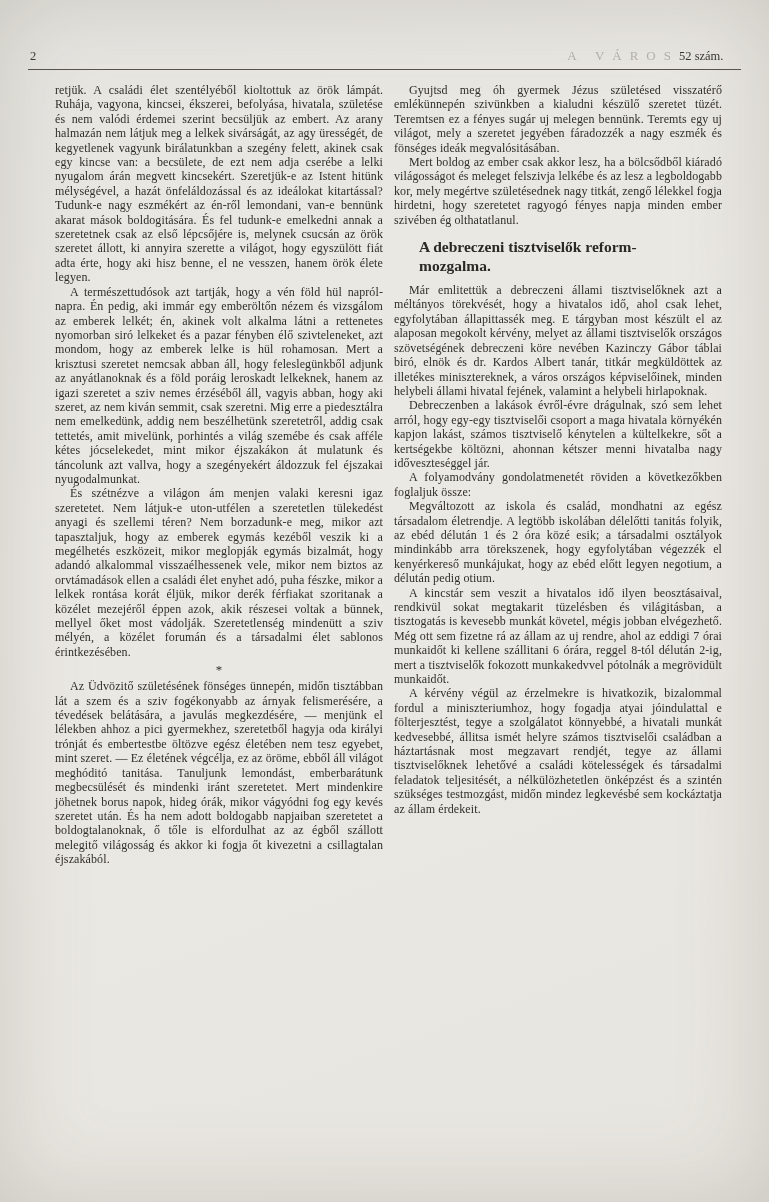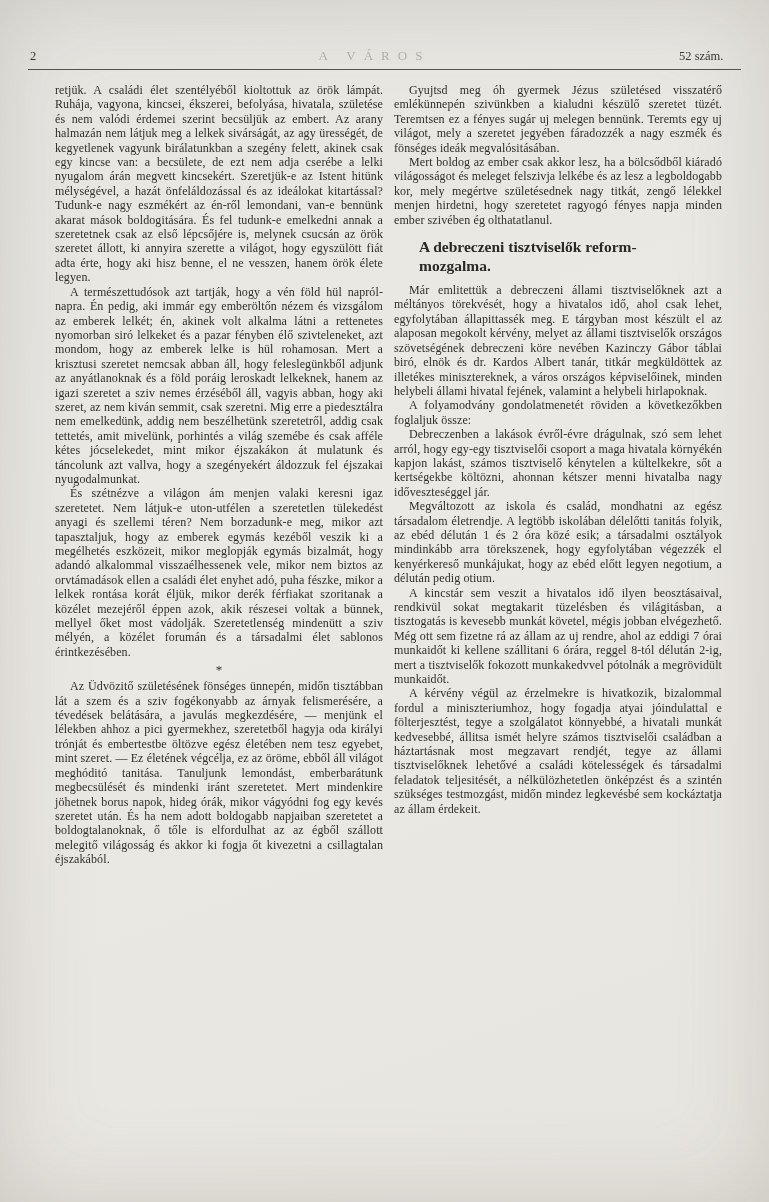--- a/index.html
+++ b/index.html
@@ -24,21 +24,21 @@
     align-items: baseline;
     padding: 48px 30px 5px 30px;
     font-size: 12.5px;
   }
   .pagenum {
     min-width: 40px;
     color: #3a3833;
   }
   .masthead {
     flex: 1;
-    text-align: center;
+    text-align: right;
     letter-spacing: 8px;
     font-size: 13px;
     color: rgba(90, 88, 80, 0.38);
   }
   .issue {
     min-width: 60px;
     text-align: left;
     color: #3a3833;
   }
   .rule {
@@ -100,25 +100,25 @@
     <section class="col">
       <p class="para no-indent">retjük. A családi élet szentélyéből kioltottuk az örök lámpát. Ruhája, vagyona, kincsei, ékszerei, befolyása, hivatala, születése és nem valódi érdemei szerint becsüljük az embert. Az arany halmazán nem látjuk meg a lelkek sivárságát, az agy ürességét, de kegyetlenek vagyunk birálatunkban a szegény felett, akinek csak egy kincse van: a becsülete, de ezt nem adja cserébe a lelki nyugalom árán megvett kincsekért. Szeretjük-e az Istent hitünk mélységével, a hazát önfeláldozással és az ideálokat kitartással? Tudunk-e nagy eszmékért az én-ről lemondani, van-e bennünk akarat mások boldogitására. És fel tudunk-e emelkedni annak a szeretetnek csak az első lépcsőjére is, melynek csucsán az örök szeretet állott, ki annyira szerette a világot, hogy egyszülött fiát adta érte, hogy aki hisz benne, el ne vesszen, hanem örök élete legyen.</p>
       <p class="para">A természettudósok azt tartják, hogy a vén föld hül napról-napra. Én pedig, aki immár egy emberöltőn nézem és vizsgálom az emberek lelkét; én, akinek volt alkalma látni a rettenetes nyomorban siró lelkeket és a pazar fényben élő szivteleneket, azt mondom, hogy az emberek lelke is hül rohamosan. Mert a krisztusi szeretet nemcsak abban áll, hogy feleslegünkből adjunk az anyátlanoknak és a föld poráig leroskadt lelkeknek, hanem az igazi szeretet a sziv nemes érzéséből áll, vagyis abban, hogy aki szeret, az nem kiván semmit, csak szeretni. Mig erre a piedesztálra nem emelkedünk, addig nem beszélhetünk szeretetről, addig csak tettetés, amit mivelünk, porhintés a világ szemébe és csak afféle kétes jócselekedet, mint mikor éjszakákon át mulatunk és táncolunk azt vallva, hogy a szegényekért áldozzuk fel éjszakai nyugodalmunkat.</p>
       <p class="para">És szétnézve a világon ám menjen valaki keresni igaz szeretetet. Nem látjuk-e uton-utfélen a szeretetlen tülekedést anyagi és szellemi téren? Nem borzadunk-e meg, mikor azt tapasztaljuk, hogy az emberek egymás kezéből veszik ki a megélhetés eszközeit, mikor meglopják egymás bizalmát, hogy adandó alkalommal visszaélhessenek vele, mikor nem biztos az orvtámadások ellen a családi élet enyhet adó, puha fészke, mikor a lelkek rontása korát éljük, mikor derék férfiakat szoritanak a közélet mezejéről éppen azok, akik részesei voltak a bünnek, mellyel őket most vádolják. Szeretetlenség mindenütt a sziv mélyén, a közélet forumán és a társadalmi élet sablonos érintkezésében.</p>
       <div class="separator">*</div>
       <p class="para">Az Üdvözitő születésének fönséges ünnepén, midőn tisztábban lát a szem és a sziv fogékonyabb az árnyak felismerésére, a tévedések belátására, a javulás megkezdésére, — menjünk el lélekben ahhoz a pici gyermekhez, szeretetből hagyja oda királyi trónját és embertestbe öltözve egész életében nem tesz egyebet, mint szeret. — Ez életének végcélja, ez az öröme, ebből áll világot meghóditó tanitása. Tanuljunk lemondást, emberbarátunk megbecsülését és mindenki iránt szeretetet. Mert mindenkire jöhetnek borus napok, hideg órák, mikor vágyódni fog egy kevés szeretet után. És ha nem adott boldogabb napjaiban szeretetet a boldogtalanoknak, ő tőle is elfordulhat az az égből szállott melegitő világosság és akkor ki fogja őt kivezetni a csillagtalan éjszakából.</p>
     </section>
 
     <section class="col">
       <p class="para">Gyujtsd meg óh gyermek Jézus születésed visszatérő emlékünnepén szivünkben a kialudni készülő szeretet tüzét. Teremtsen ez a fényes sugár uj melegen bennünk. Teremts egy uj világot, mely a szeretet jegyében fáradozzék a nagy eszmék és fönséges ideák megvalósitásában.</p>
-      <p class="para">Mert boldog az ember csak akkor lesz, ha a bölcsődből kiáradó világosságot és meleget felszivja lelkébe és az lesz a legboldogabb kor, mely megértve születésednek nagy titkát, zengő lélekkel menjen hirdetni, hogy szeretetet ragyogó fényes napja minden ember szivében ég olthatatlanul.</p>
+      <p class="para">Mert boldog az ember csak akkor lesz, ha a bölcsődből kiáradó világosságot és meleget felszivja lelkébe és az lesz a legboldogabb kor, mely megértve születésednek nagy titkát, zengő lélekkel fogja hirdetni, hogy szeretetet ragyogó fényes napja minden ember szivében ég olthatatlanul.</p>
       <h2 class="heading">A debreczeni tisztviselők reform-mozgalma.</h2>
       <p class="para">Már emlitettük a debreczeni állami tisztviselőknek azt a méltányos törekvését, hogy a hivatalos idő, ahol csak lehet, egyfolytában állapittassék meg. E tárgyban most készült el az alaposan megokolt kérvény, melyet az állami tisztviselők országos szövetségének debreczeni köre nevében Kazinczy Gábor táblai biró, elnök és dr. Kardos Albert tanár, titkár megküldöttek az illetékes minisztereknek, a város országos képviselőinek, minden helybeli állami hivatal fejének, valamint a helybeli hirlapoknak.</p>
+      <p class="para">Debreczenben a lakások évről-évre drágulnak, szó sem lehet arról, hogy egy-egy tisztviselői csoport a maga hivatala környékén kapjon lakást, számos tisztviselő kénytelen a kültelkekre, sőt a kertségekbe költözni, ahonnan kétszer menni hivatalba nagy időveszteséggel jár.</p>
       <p class="para">A folyamodvány gondolatmenetét röviden a következőkben foglaljuk össze:</p>
-      <p class="para">Debreczenben a lakások évről-évre drágulnak, szó sem lehet arról, hogy egy-egy tisztviselői csoport a maga hivatala környékén kapjon lakást, számos tisztviselő kénytelen a kültelkekre, sőt a kertségekbe költözni, ahonnan kétszer menni hivatalba nagy időveszteséggel jár.</p>
       <p class="para">Megváltozott az iskola és család, mondhatni az egész társadalom életrendje. A legtöbb iskolában délelőtti tanitás folyik, az ebéd délután 1 és 2 óra közé esik; a társadalmi osztályok mindinkább arra törekszenek, hogy egyfolytában végezzék el kenyérkereső munkájukat, hogy az ebéd előtt legyen negotium, a délután pedig otium.</p>
       <p class="para">A kincstár sem veszit a hivatalos idő ilyen beosztásaival, rendkivül sokat megtakarit tüzelésben és világitásban, a tisztogatás is kevesebb munkát követel, mégis jobban elvégezhető. Még ott sem fizetne rá az állam az uj rendre, ahol az eddigi 7 órai munkaidőt ki kellene szállitani 6 órára, reggel 8-tól délután 2-ig, mert a tisztviselők fokozott munkakedvvel pótolnák a megrövidült munkaidőt.</p>
       <p class="para">A kérvény végül az érzelmekre is hivatkozik, bizalommal fordul a miniszteriumhoz, hogy fogadja atyai jóindulattal e fölterjesztést, tegye a szolgálatot könnyebbé, a hivatali munkát kedvesebbé, állitsa ismét helyre számos tisztviselői családban a háztartásnak most megzavart rendjét, tegye az állami tisztviselőknek lehetővé a családi kötelességek és társadalmi feladatok teljesitését, a nélkülözhetetlen önképzést és a szintén szükséges testmozgást, midőn mindez legkevésbé sem kockáztatja az állam érdekeit.</p>
     </section>
 
   </main>
 
 </div>
 
 </body></html>

